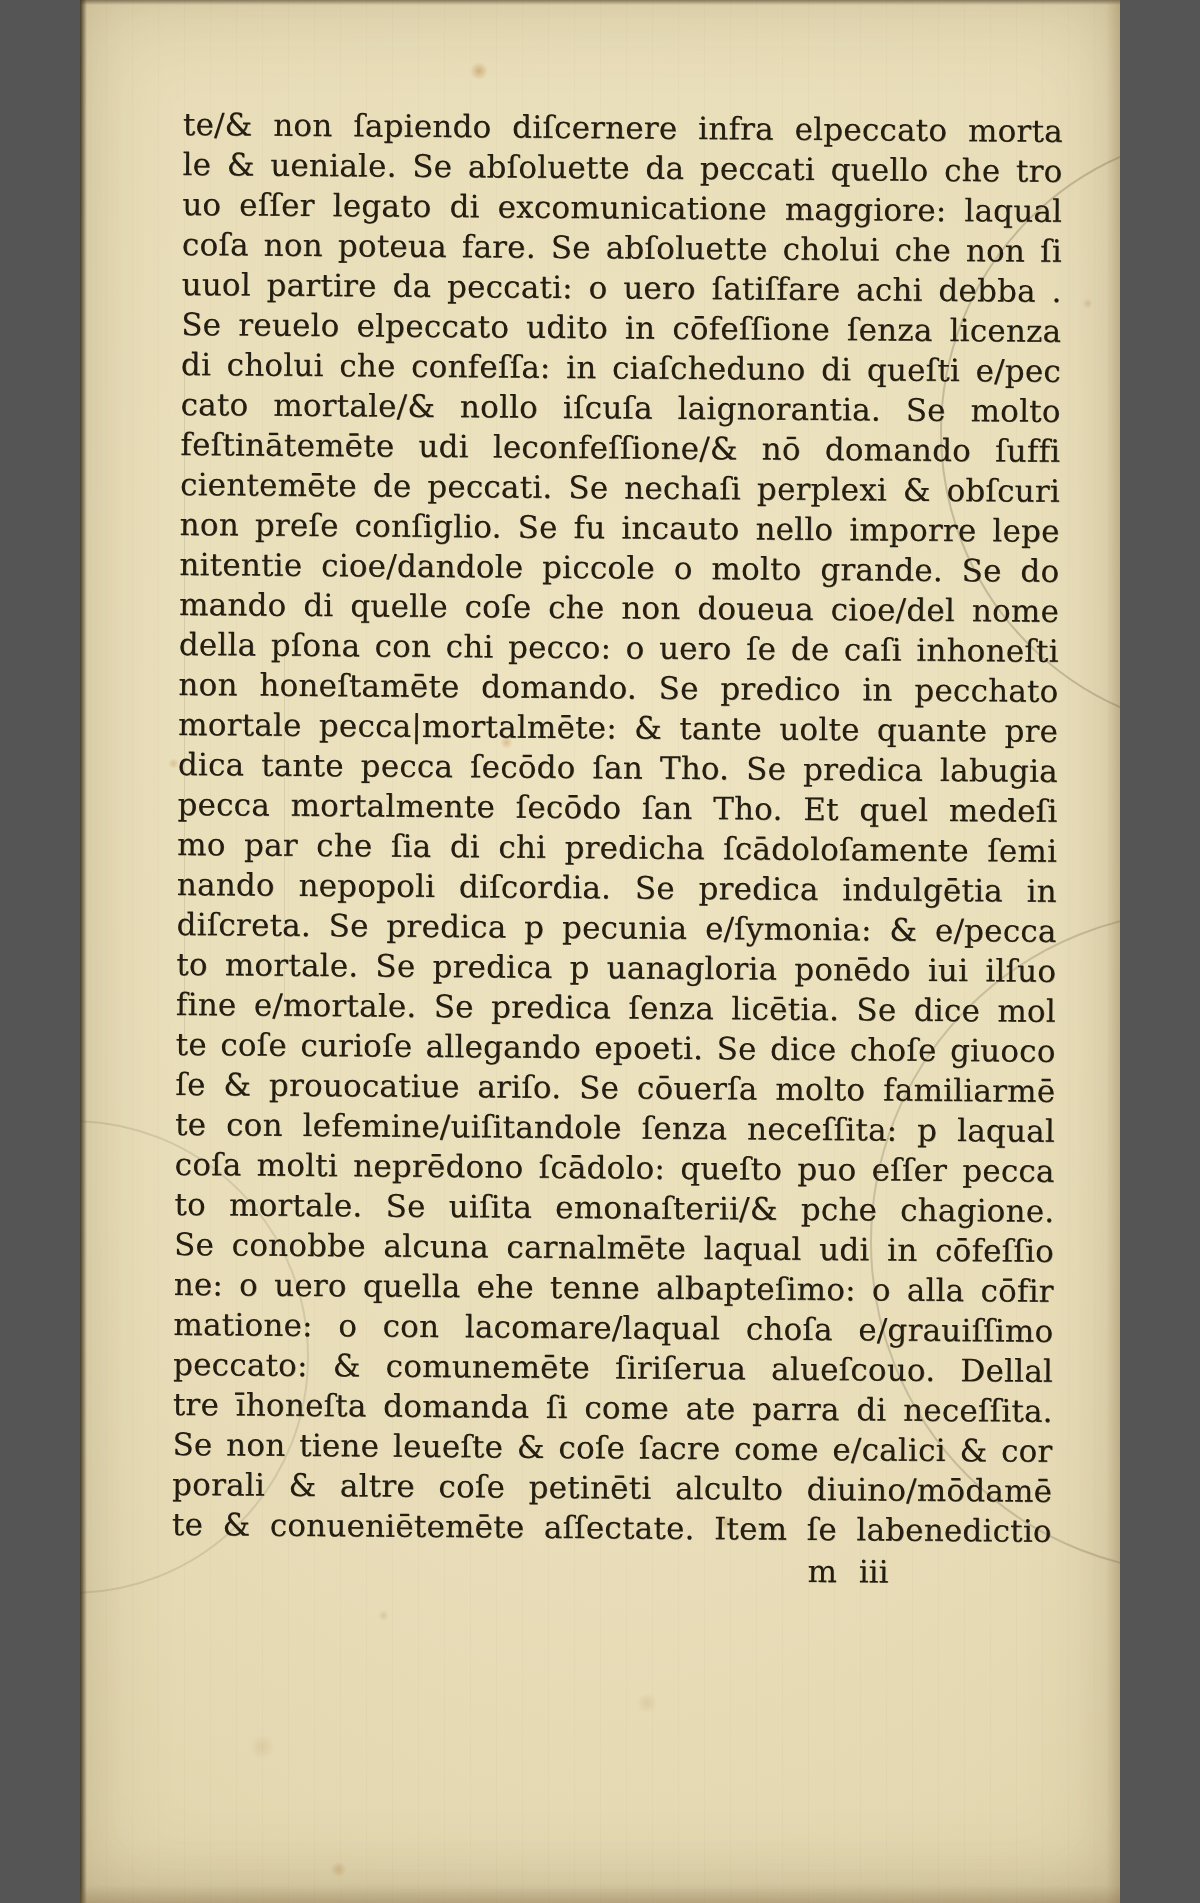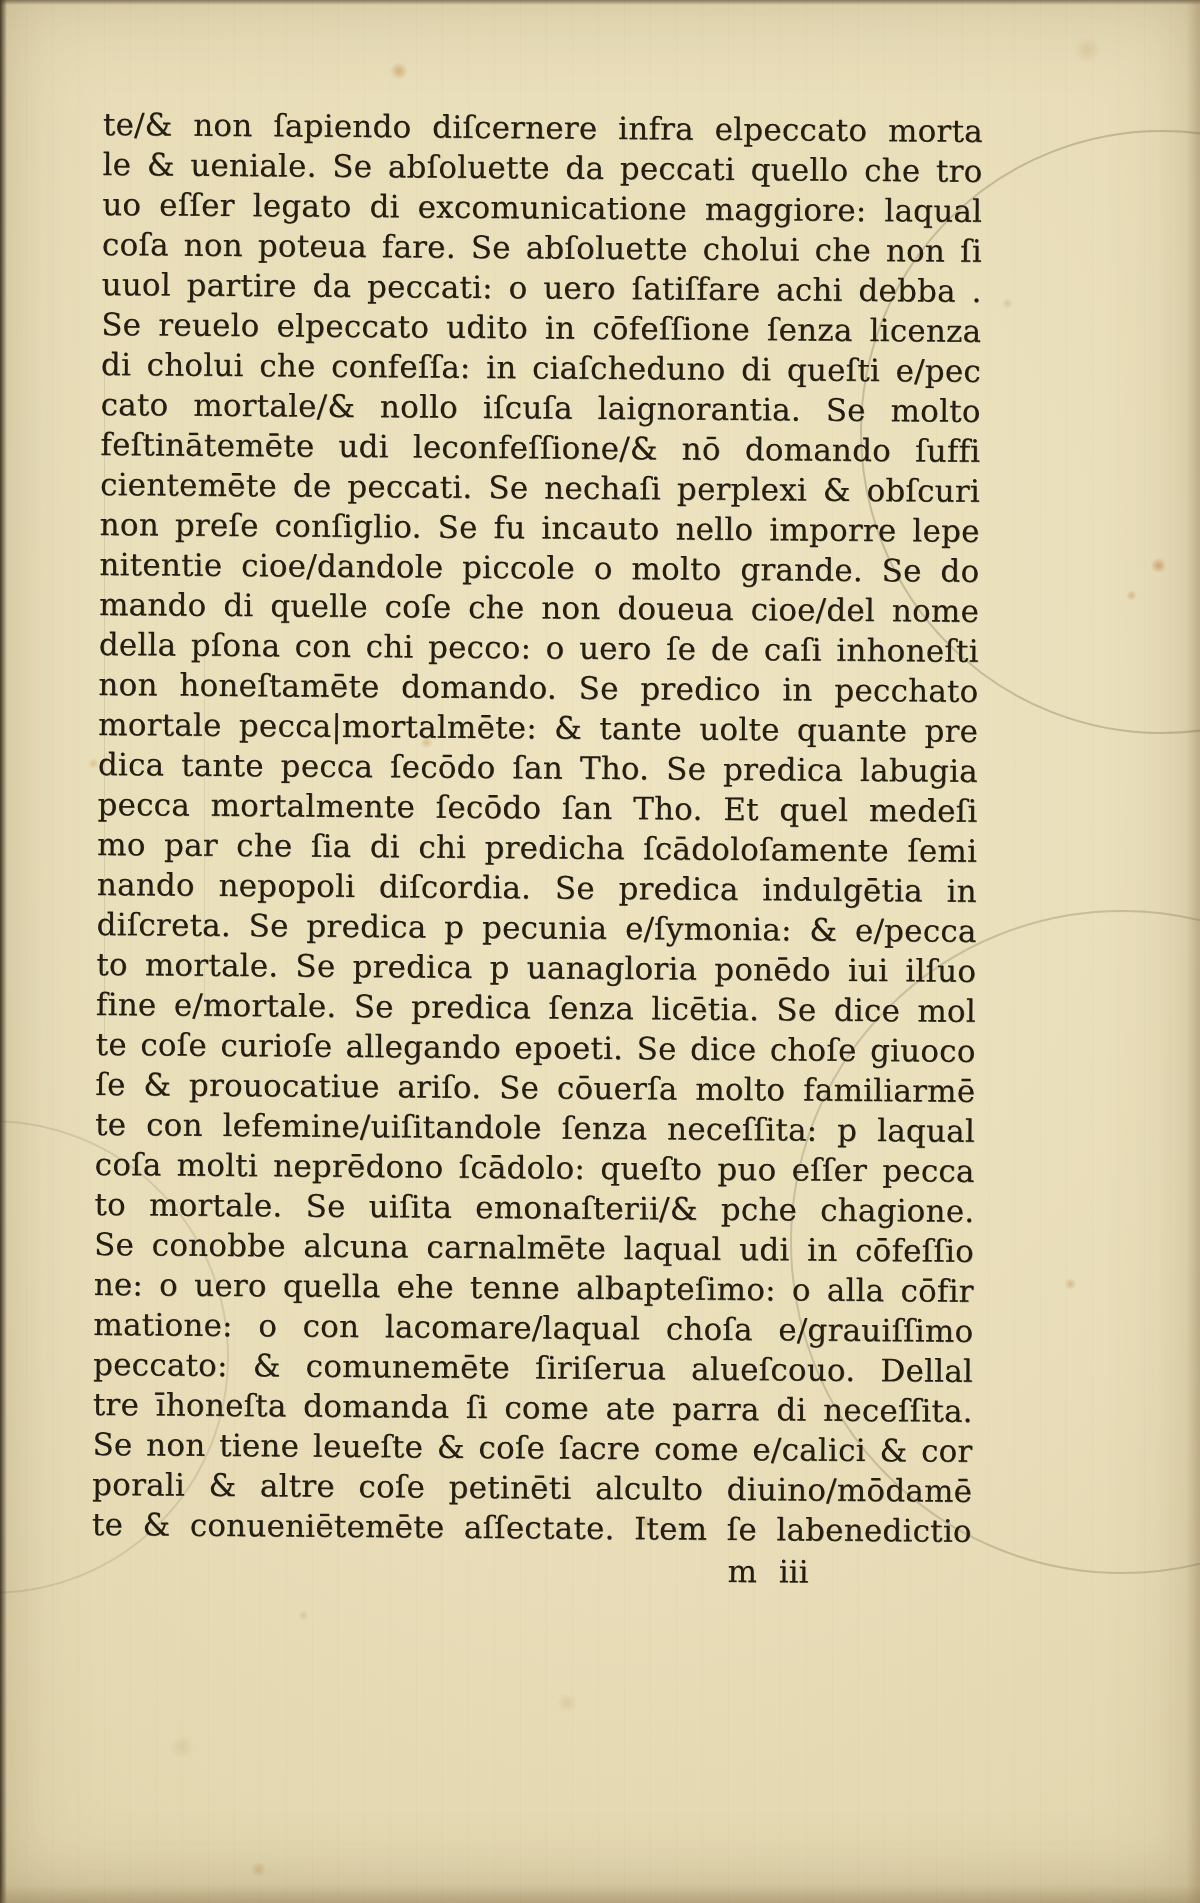--- a/index.html
+++ b/index.html
@@ -2,21 +2,21 @@
 <html style="--paper: #e8ddb8; --ink: #241e12;"><head>
 <meta charset="utf-8">
 <style>
   :root{
     --paper:#e8ddb8;
     --ink:#241e12;
   }
   html,body{margin:0;padding:0;background:#555;}
   .photo{
     position:relative;
-    width:1200px;height:1903px;
+    width:1040px;height:1903px;
     margin:0 auto;
     overflow:hidden;
     background:
       repeating-linear-gradient(90deg, rgba(150,130,90,0.045) 0 1px, rgba(0,0,0,0) 1px 26px),
       radial-gradient(ellipse 120% 90% at 52% 38%, #eee4c2 0%, var(--paper) 50%, #e0d4ac 82%, #d5c79c 100%);
     font-family:"DejaVu Serif", serif;
   }
   
   .edge-left{position:absolute;left:0;top:0;bottom:0;width:7px;
     background:linear-gradient(90deg, rgba(44,38,22,0.9), rgba(44,38,22,0));}

